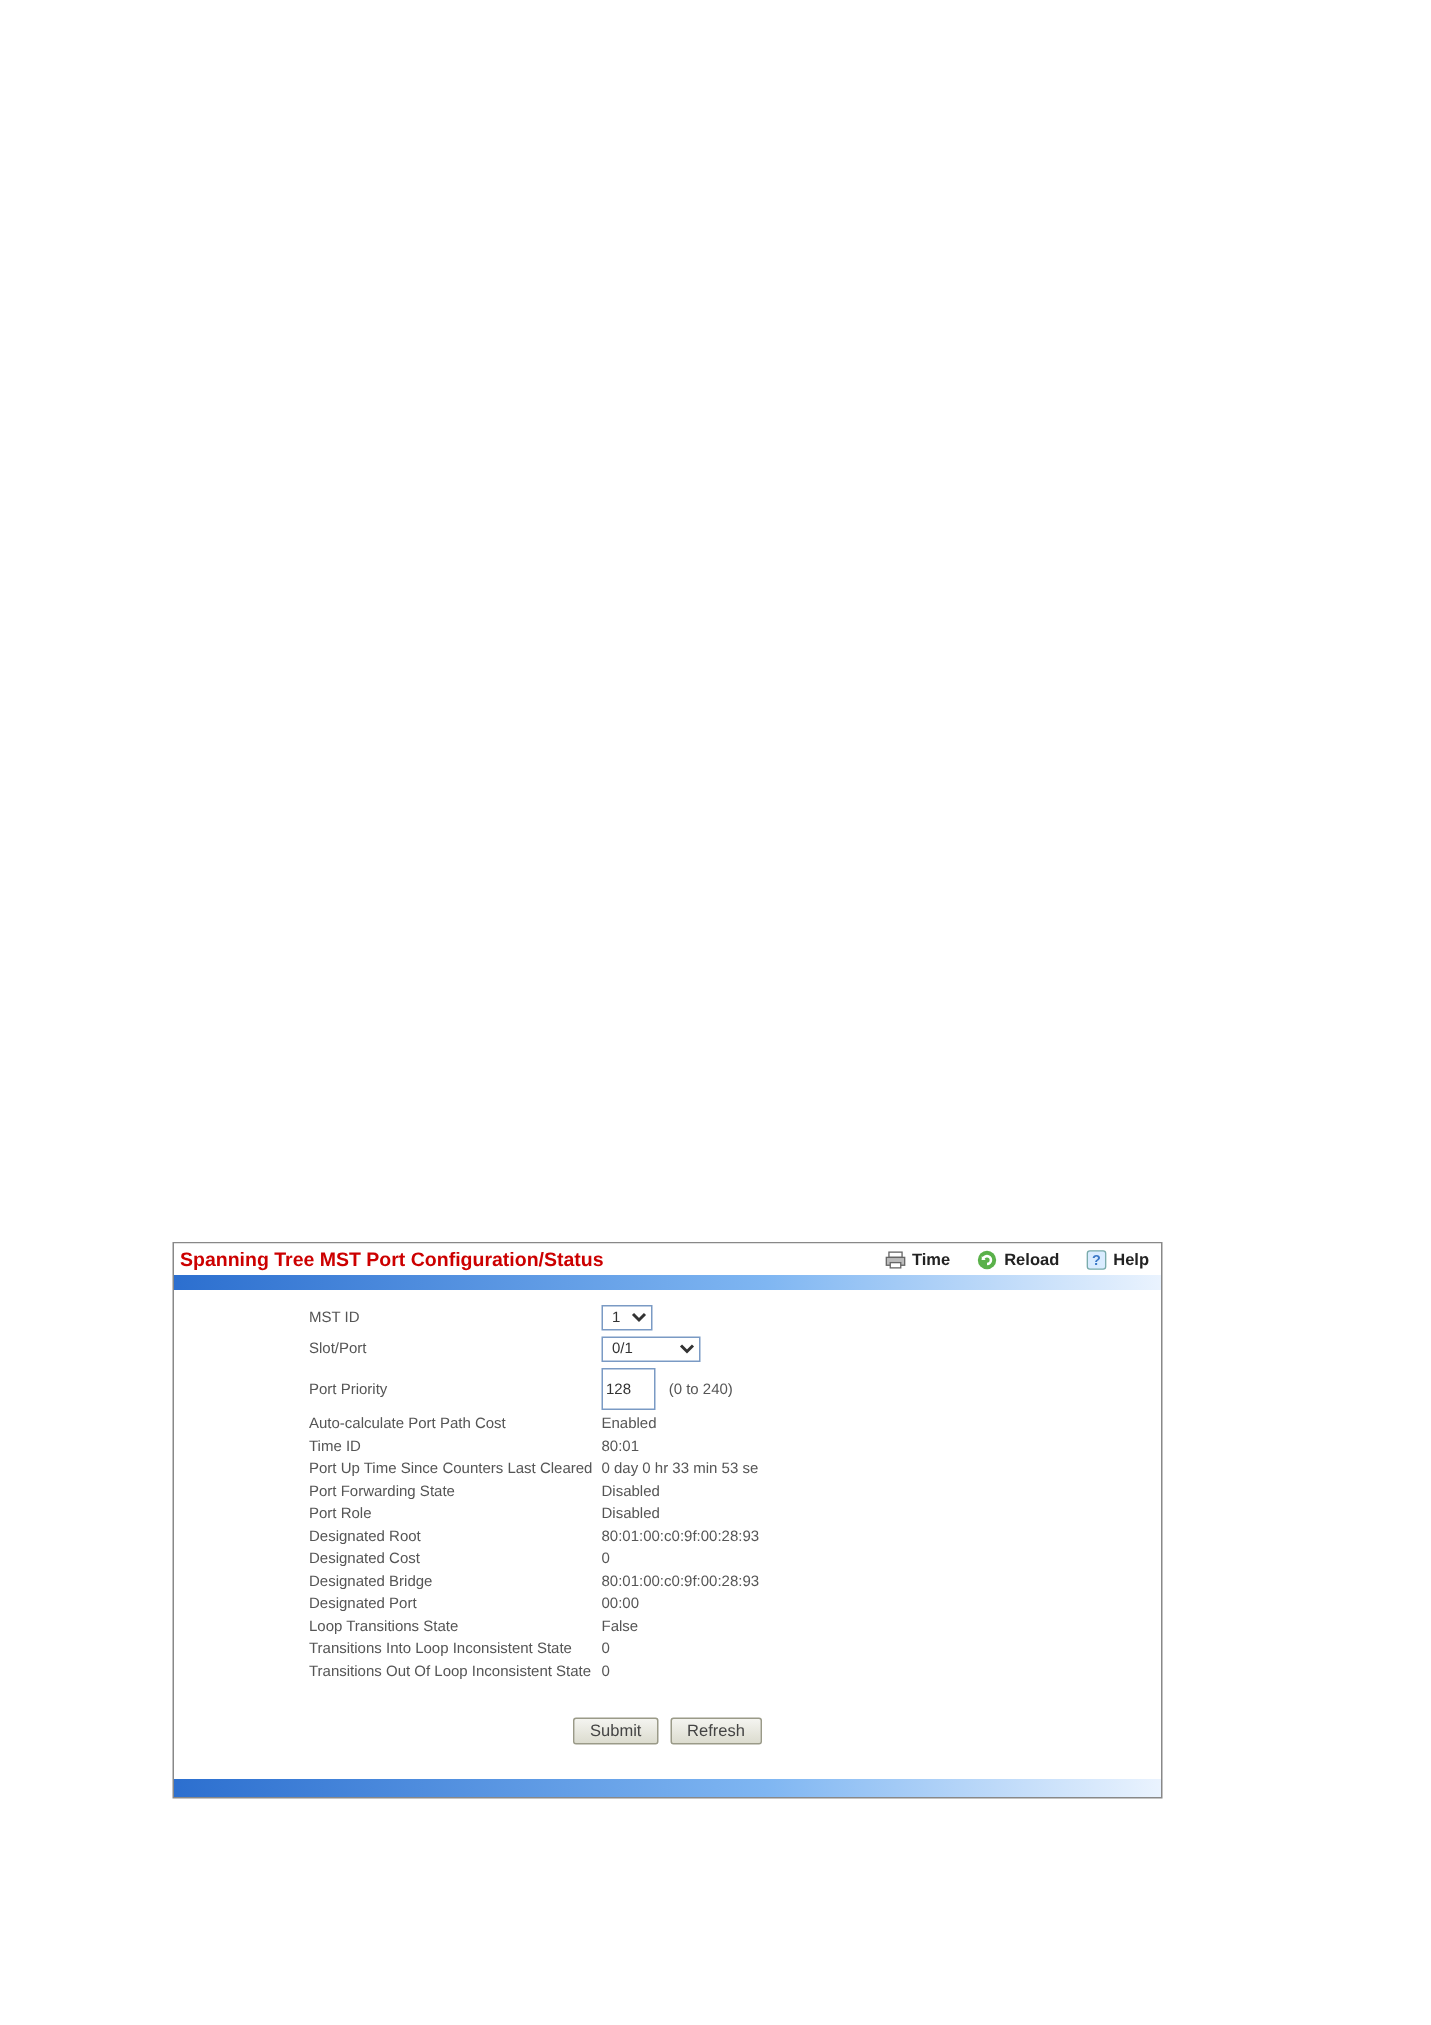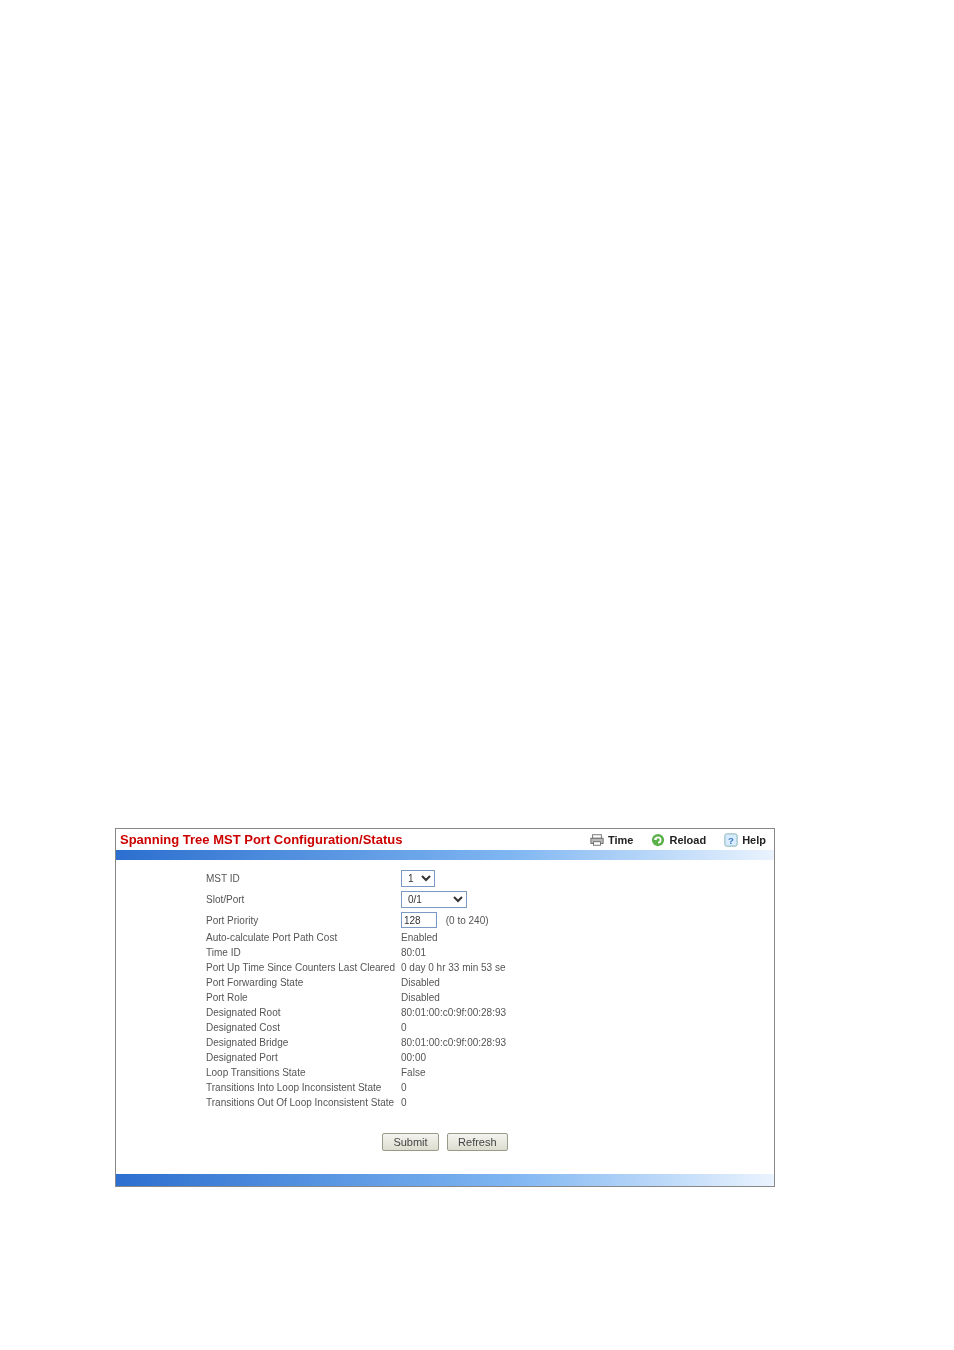--- a/index.html
+++ b/index.html
@@ -67,21 +67,21 @@
     table.fields td.lbl {
       width: 250px;
       padding-left: 90px;
     }
     input.txt, select.sel {
       font-family: Arial, sans-serif;
       font-size: 10px;
       color: #333;
       border: 1px solid #7a9ac4;
       background: #fff;
-      height: 16px;
+      height: 28px;
       padding: 0 2px;
     }
     select.sel { height: 17px; }
     .btn-row {
       text-align: center;
       padding: 10px 0 8px 0;
     }
     .btn {
       font-family: Verdana, sans-serif;
       font-size: 11px;

